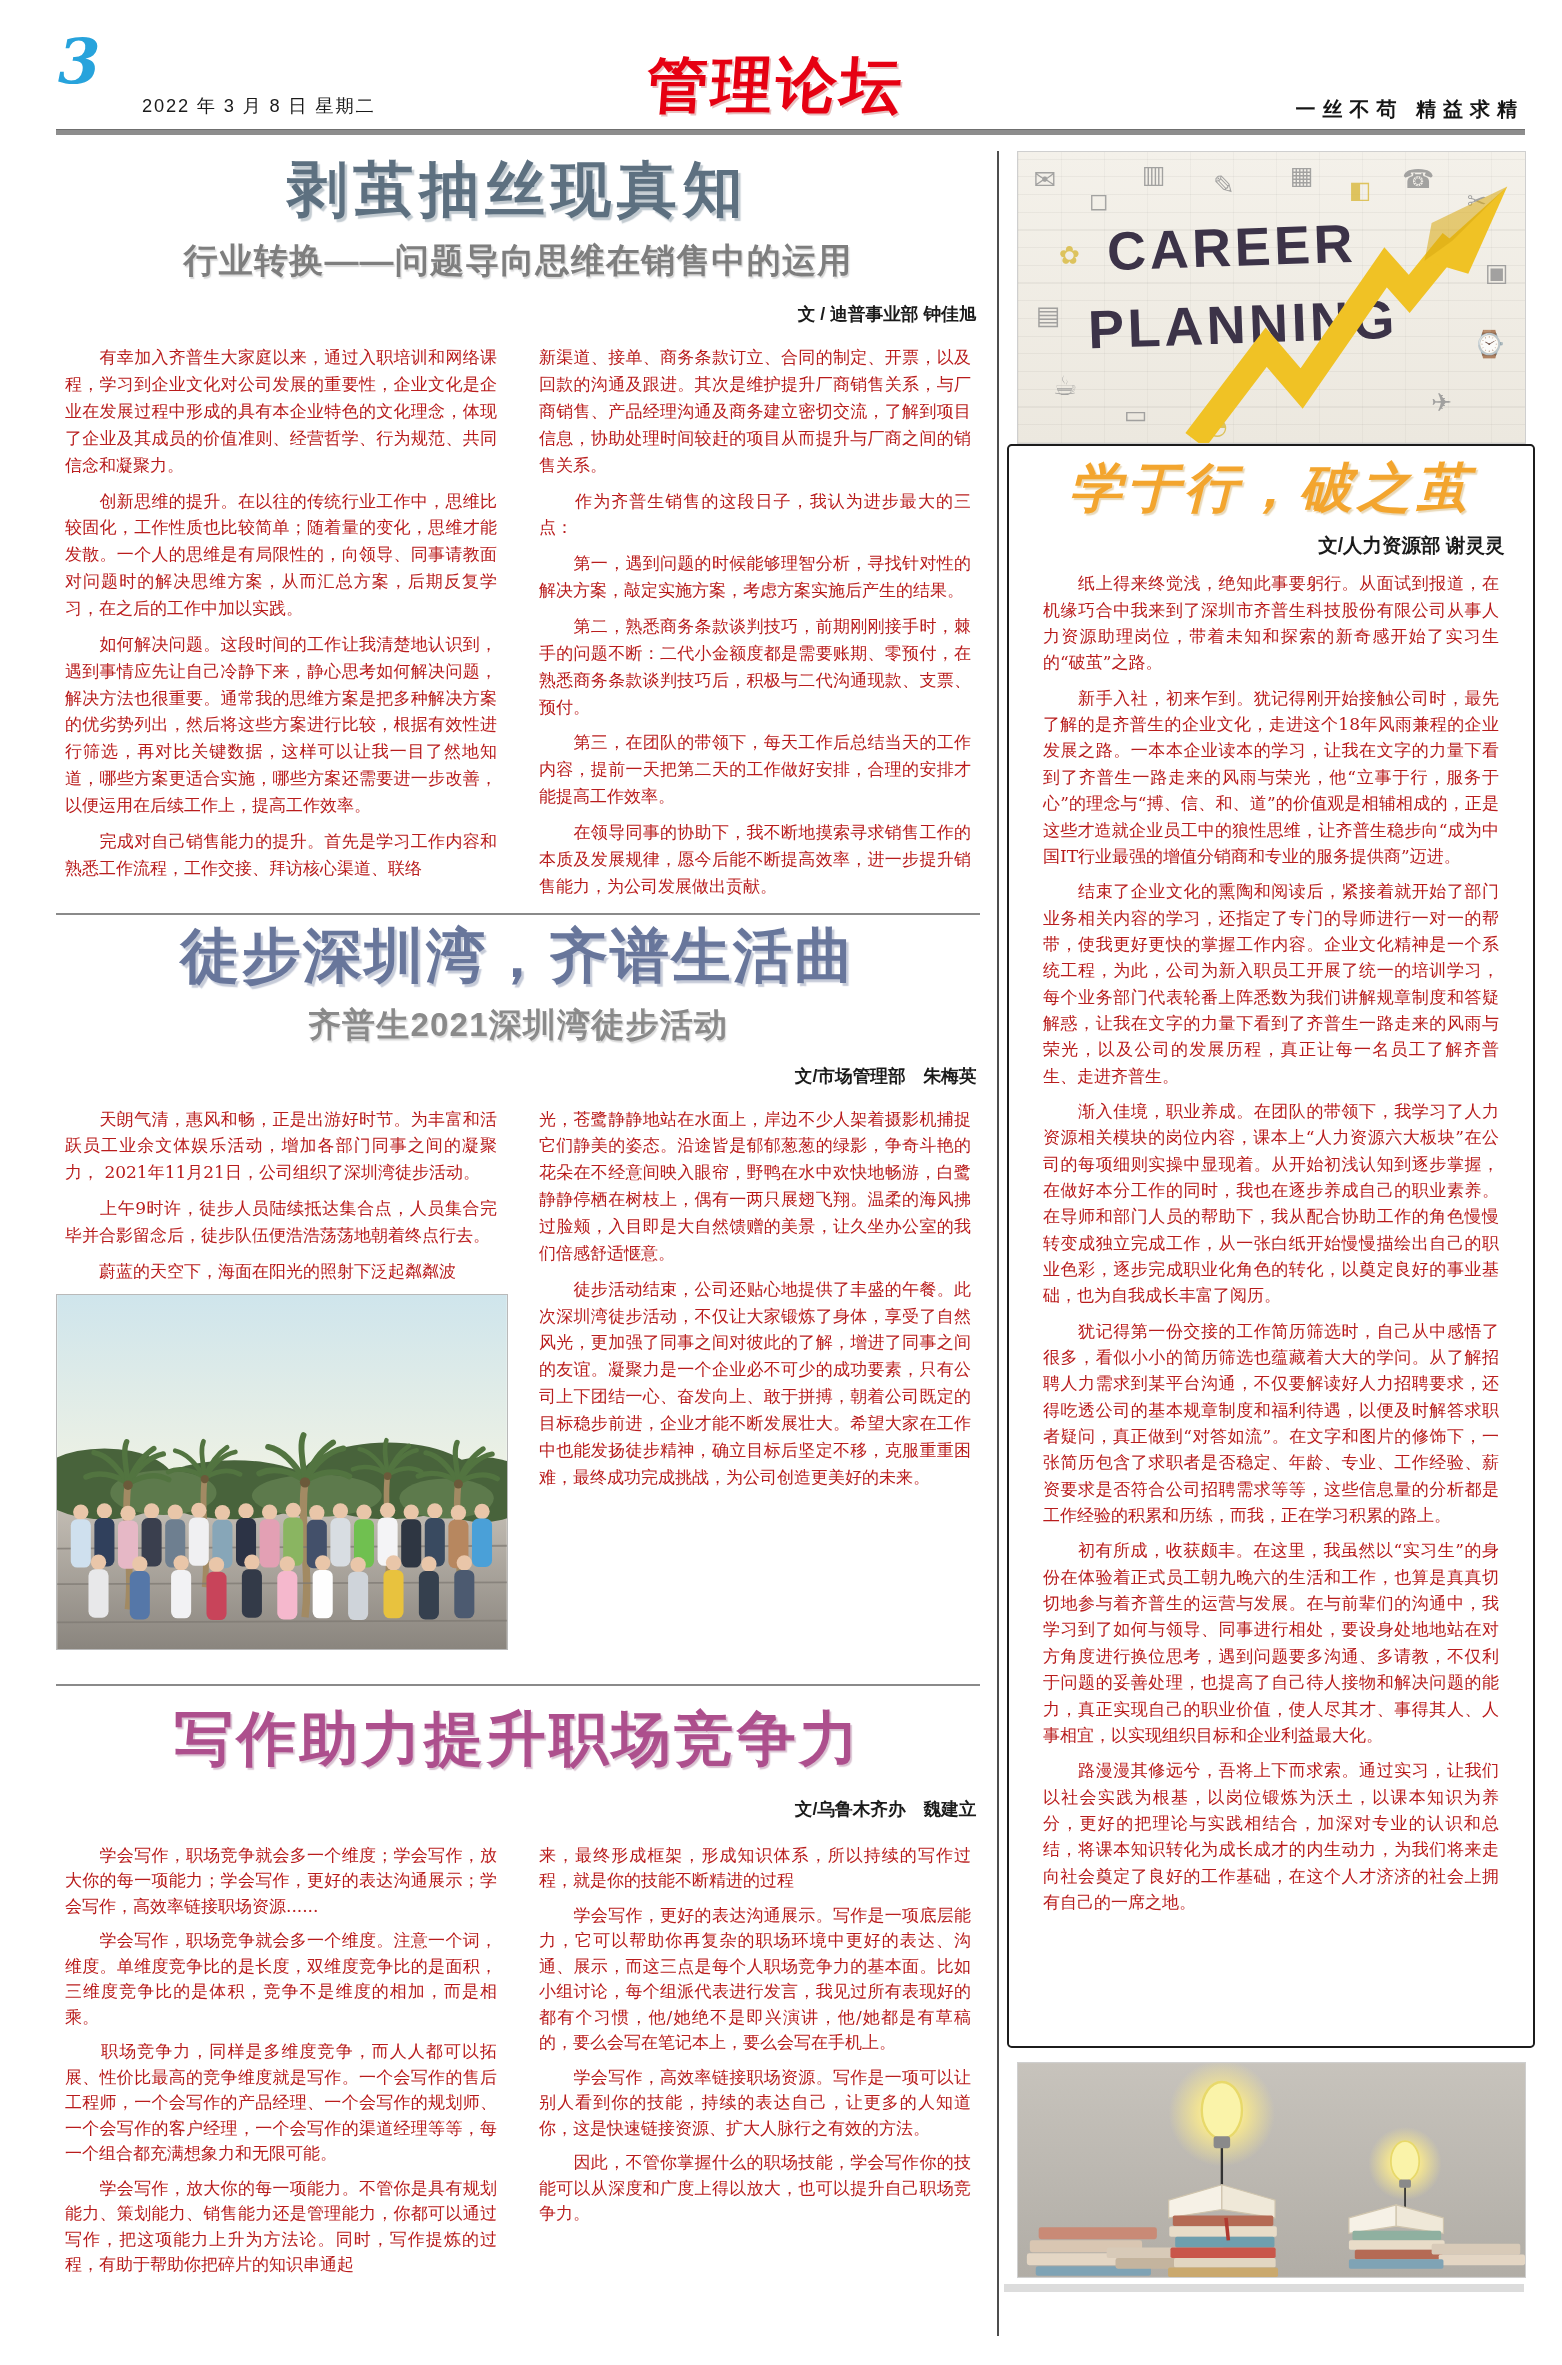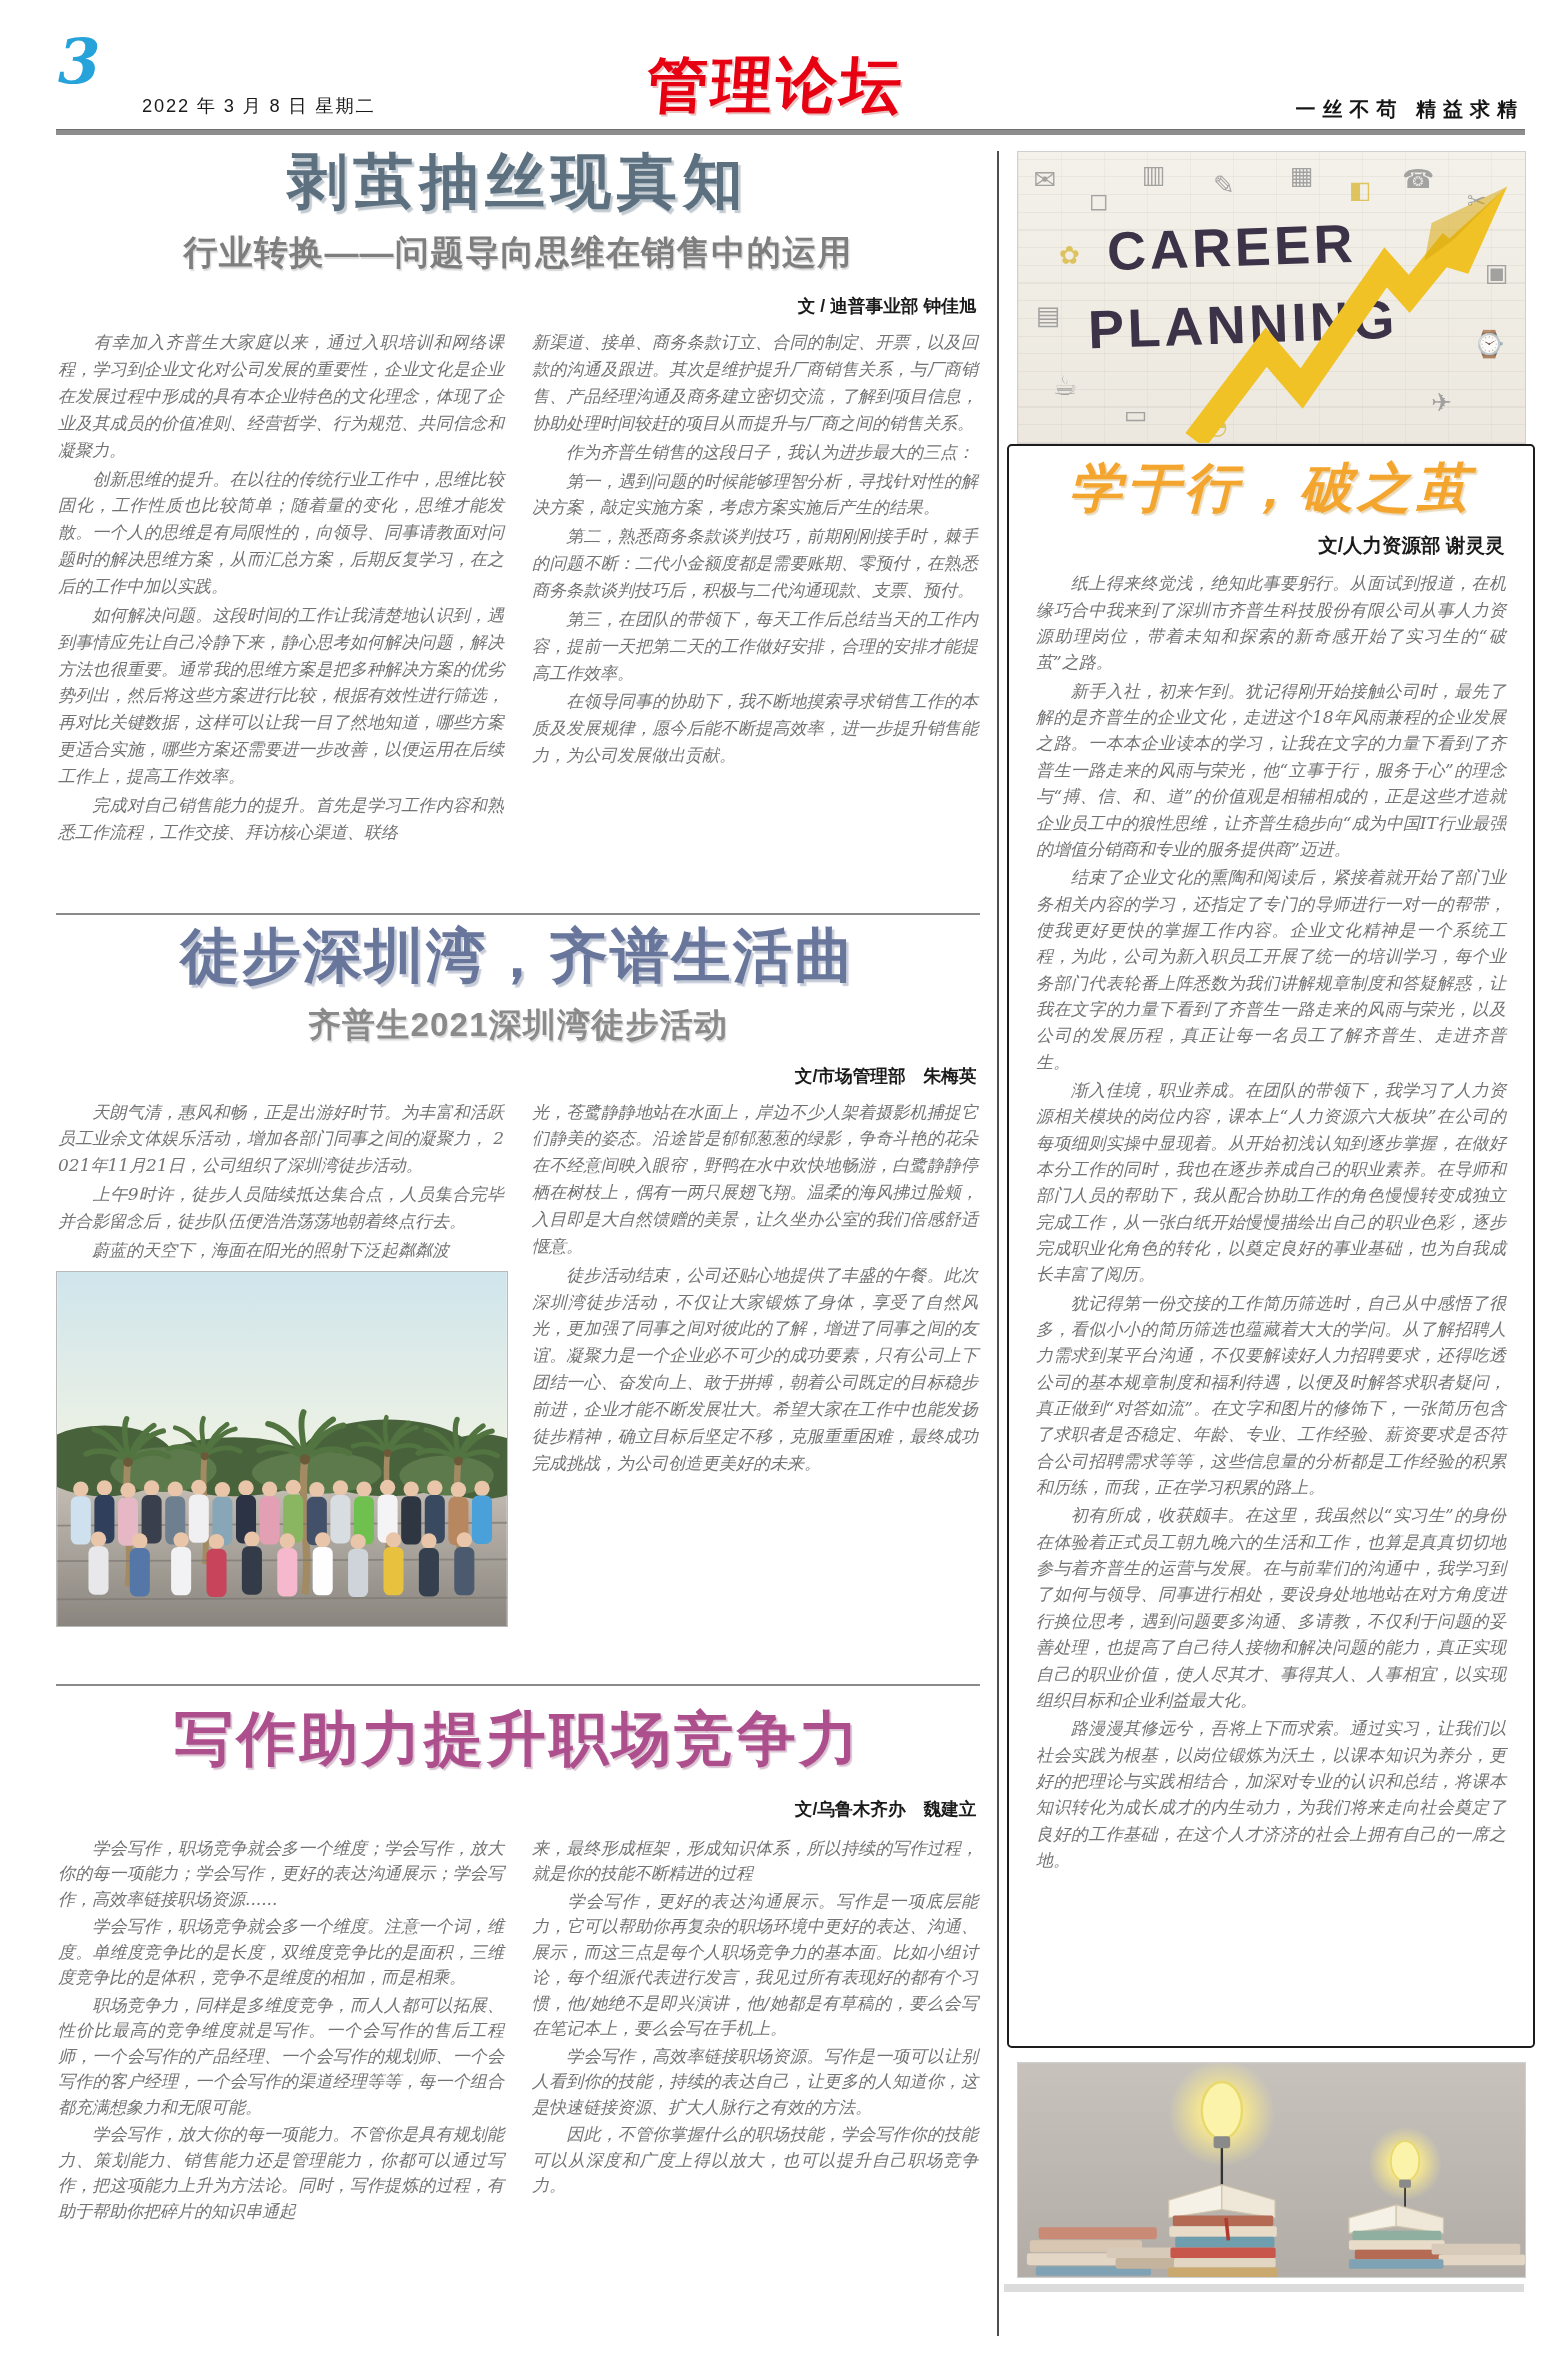--- a/index.html
+++ b/index.html
@@ -27,21 +27,21 @@
   .h-a2{font-size:59px;color:#68769b;letter-spacing:2.4px;text-shadow:2.4px 3px 1.2px #c6cbd8;}
   .h-a3{font-size:59px;color:#ad4f8d;letter-spacing:3.5px;text-shadow:1.8px 2.4px 1.2px #d8c0d0;}
   .subtitle{font-family:"Liberation Sans","DejaVu Sans",sans-serif;font-weight:bold;text-align:center;
             color:#7e7e7e;margin:0;text-shadow:1.2px 1.8px 1.2px #d8d8d8;}
   .s-a1{font-size:34px;margin-top:15.4px;letter-spacing:1.2px;}
   .s-a2{font-size:33px;margin-top:14px;color:#8a8a8a;letter-spacing:1.2px;}
   .byline{font-family:"Liberation Sans","DejaVu Sans",sans-serif;font-size:17.7px;font-weight:bold;
           text-align:right;color:#1a1a1a;margin:0;padding-right:3.5px;}
   .cols{display:flex;gap:24px;}
   .col{width:450px;}
-  .bodytext p{margin:2px;font-size:17px;line-height:1.58;text-align:justify;word-break:break-all;color:#737373;font-style:italic;}
+  .bodytext p{margin:9px;font-size:17px;line-height:1.58;text-align:justify;word-break:break-all;color:#b91c1c;}
   .lh-tight p{line-height:1.50;}
   .divider{position:absolute;left:56px;width:924px;height:1.8px;background:#8a8a8a;}
 
   
   .photo{display:block;margin-top:7px;border:0.6px solid #b9b9b9;}
 
   
   .vrule{position:absolute;left:997px;top:151px;width:1.8px;height:2185px;background:#4e4e4e;}
   .career{position:absolute;left:1017px;top:151px;width:507px;height:291px;overflow:hidden;
           background:
@@ -70,21 +70,21 @@
 <body>
 
 <div id="page">
 
   <div class="pageno">3</div>
   <div class="hdate">2022 年 3 月 8 日  星期二</div>
   <div class="section-title">管理论坛</div>
   <div class="slogan">一丝不苟 精益求精</div>
   <div class="hrule"></div>
 
-  <section class="art" style="top:150px;">
+  <section class="art" style="top:158px;">
     <h2 class="headline h-a1">剥茧抽丝现真知</h2>
     <h3 class="subtitle s-a1">行业转换——问题导向思维在销售中的运用</h3>
     <p class="byline" style="margin-top:17.7px;">文 / 迪普事业部 钟佳旭</p>
     <div class="cols bodytext" style="margin-top:9.4px;">
       <div class="col">
           <p>　　有幸加入齐普生大家庭以来，通过入职培训和网络课程，学习到企业文化对公司发展的重要性，企业文化是企业在发展过程中形成的具有本企业特色的文化理念，体现了企业及其成员的价值准则、经营哲学、行为规范、共同信念和凝聚力。</p>
           <p>　　创新思维的提升。在以往的传统行业工作中，思维比较固化，工作性质也比较简单；随着量的变化，思维才能发散。一个人的思维是有局限性的，向领导、同事请教面对问题时的解决思维方案，从而汇总方案，后期反复学习，在之后的工作中加以实践。</p>
           <p>　　如何解决问题。这段时间的工作让我清楚地认识到，遇到事情应先让自己冷静下来，静心思考如何解决问题，解决方法也很重要。通常我的思维方案是把多种解决方案的优劣势列出，然后将这些方案进行比较，根据有效性进行筛选，再对比关键数据，这样可以让我一目了然地知道，哪些方案更适合实施，哪些方案还需要进一步改善，以便运用在后续工作上，提高工作效率。</p>
           <p>　　完成对自己销售能力的提升。首先是学习工作内容和熟悉工作流程，工作交接、拜访核心渠道、联络</p>
         </div>

